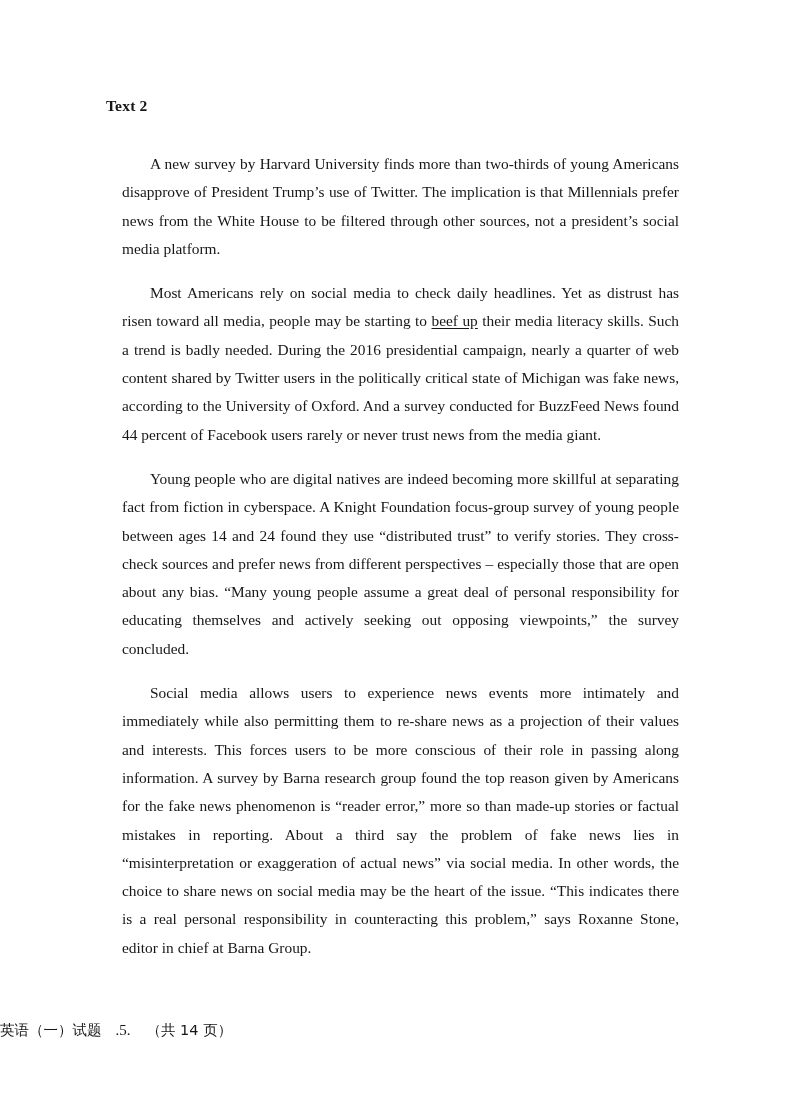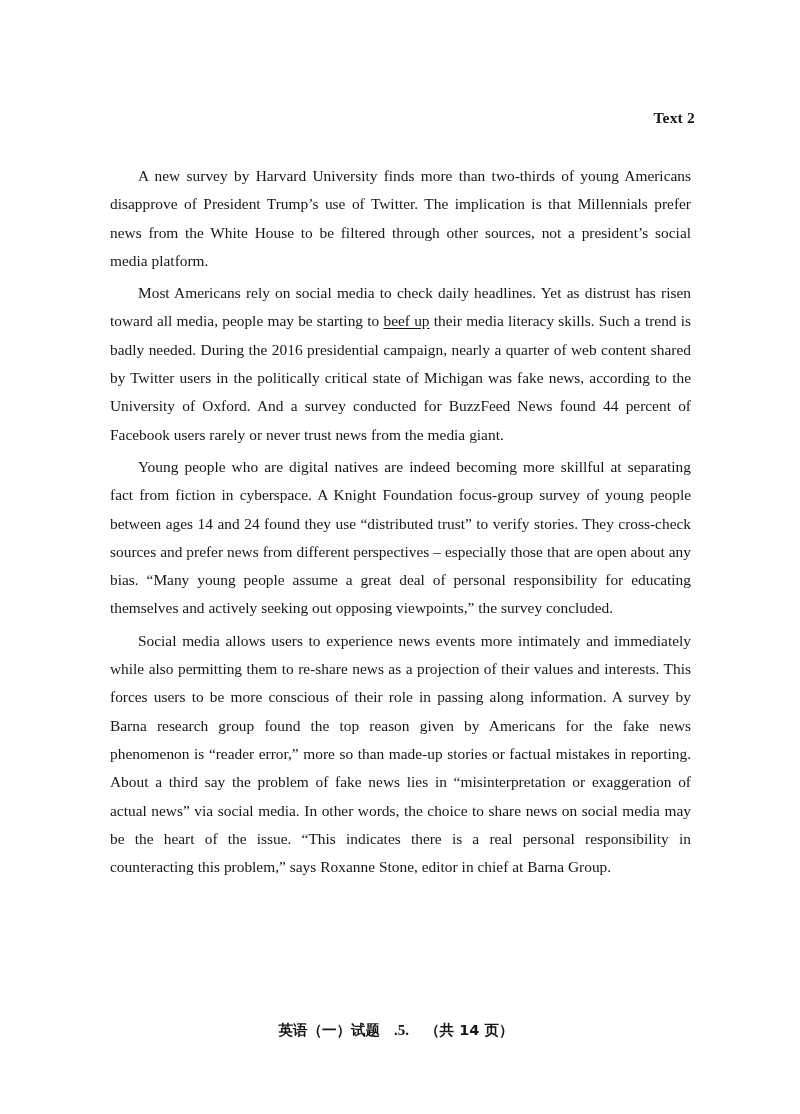--- a/index.html
+++ b/index.html
@@ -28,52 +28,50 @@
   .content {
     position: absolute;
     left: 106px;
     top: 96px;
     width: 589px;
   }
 
   .section-heading {
     font-size: 15.5px;
     font-weight: bold;
-    text-align: right;
+    text-align: left;
     letter-spacing: 0.2px;
-    margin: 12px 0 34px 0;
+    margin: 0 0 34px 0;
     line-height: 20px;
   }
 
   .para {
     font-size: 15.4px;
     line-height: 28.3px;
     text-align: justify;
     text-justify: inter-word;
     text-indent: 28px;
-    margin: 4px;
+    margin: 16px;
     hyphens: none;
     word-spacing: 0.1px;
   }
 
   .underlined {
     text-decoration: underline;
     text-underline-offset: 2px;
   }
 
   .footer {
     position: absolute;
     left: 0;
     top: 1018px;
     width: 792px;
-    text-align: center;
     font-size: 15px;
     line-height: 24px;
     white-space: nowrap;
-    font-weight: bold;
   }
   .footer .fgap {
     display: inline-block;
     width: 14px;
   }
   .footer .fgap2 {
     display: inline-block;
     width: 16px;
   }
   .footer-cn {

